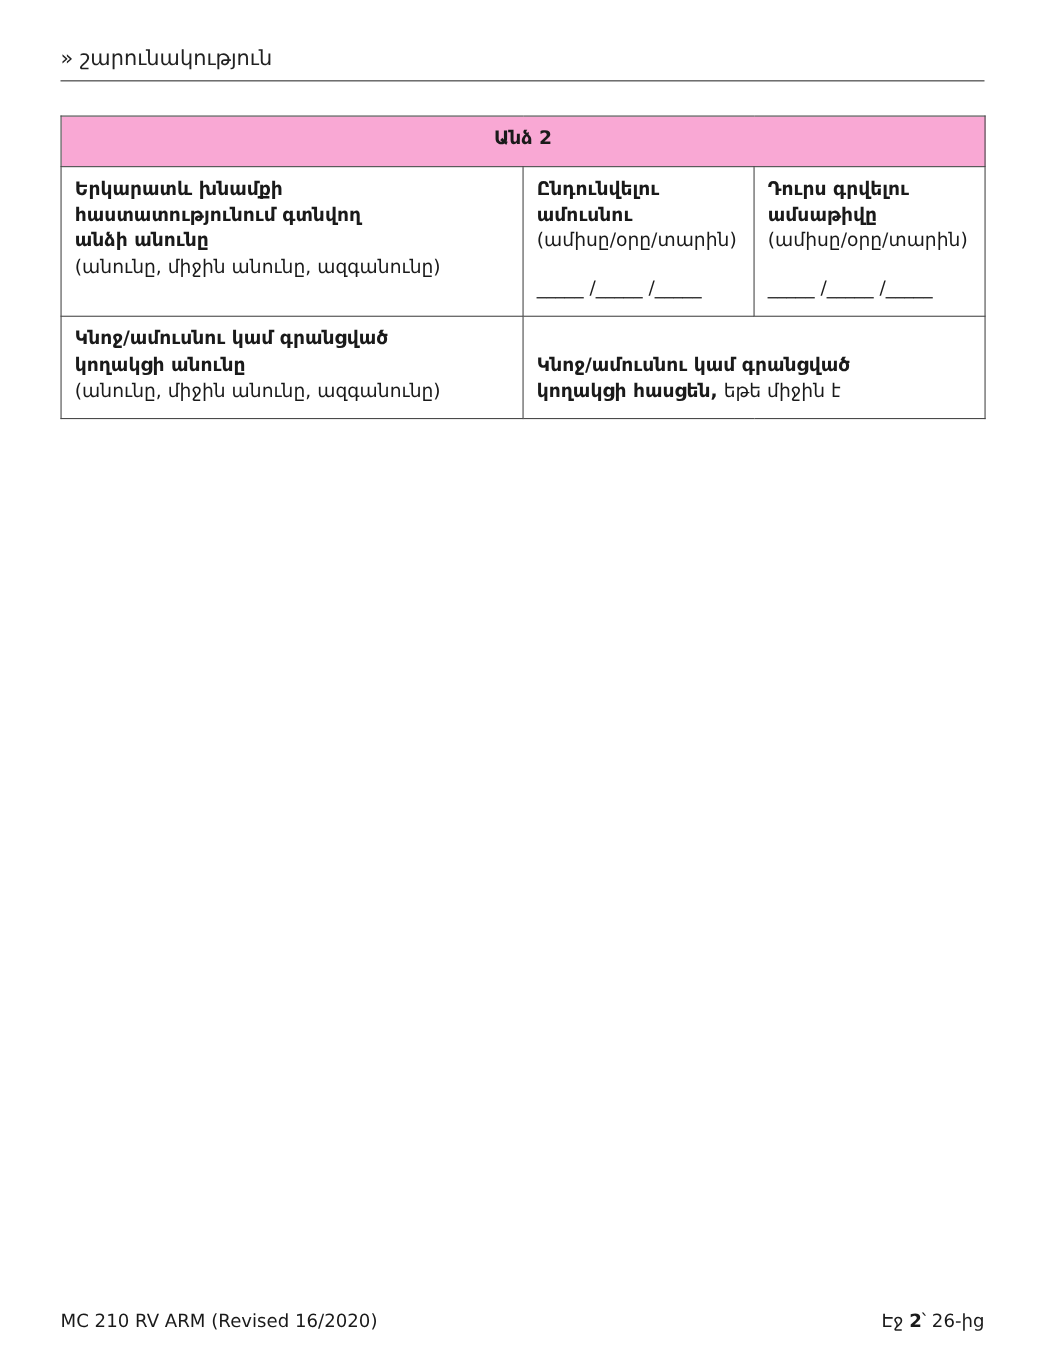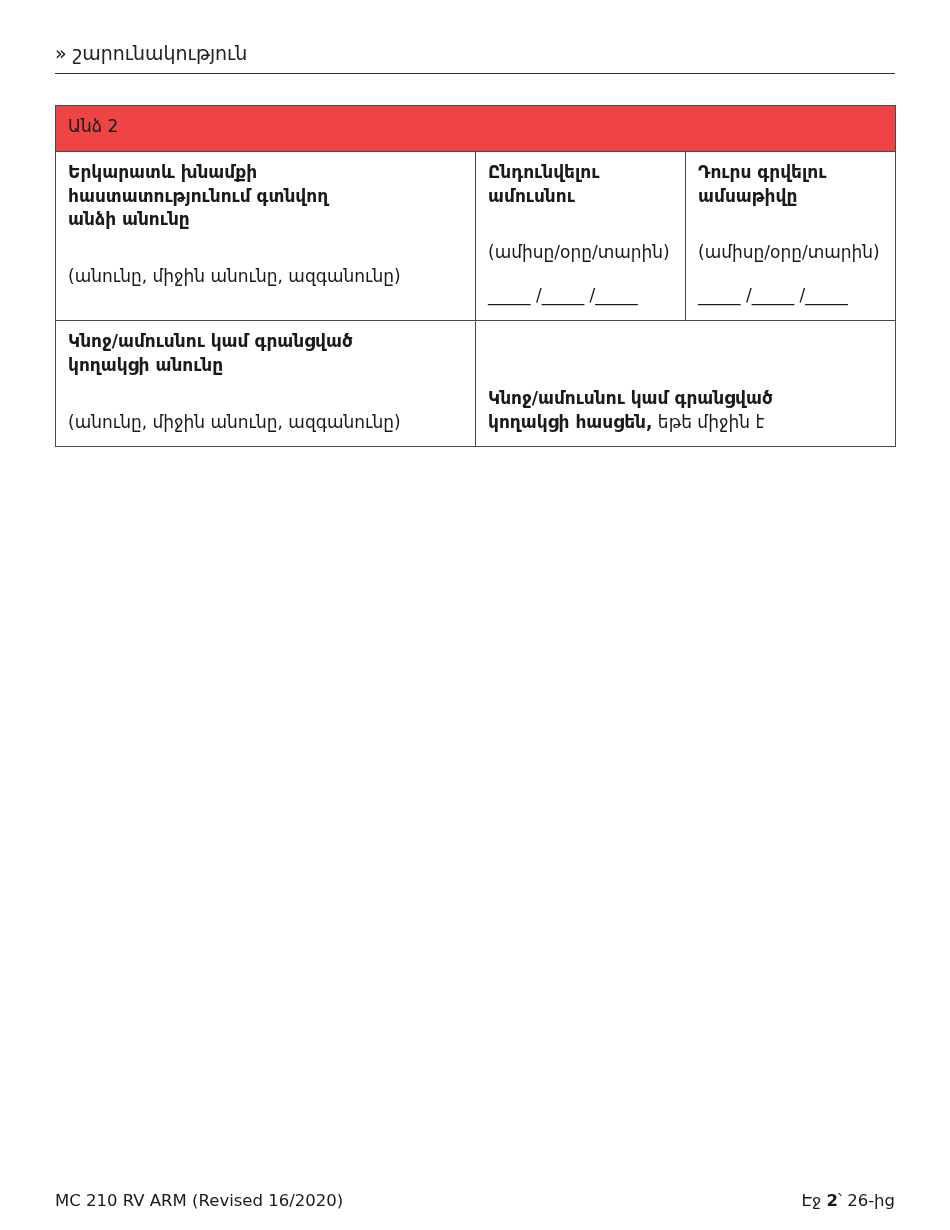--- a/index.html
+++ b/index.html
@@ -32,32 +32,33 @@
     table-layout: fixed;
   }
   table.form-table td {
     border: 1px solid #4a4a4a;
     vertical-align: top;
     padding: 9px 12px 12px 12px;
     font-size: 17px;
     line-height: 1.4;
   }
   td.thead {
-    background: #ef4444;
-    font-weight: normal;
+    background: #f9a8d4;
+    font-weight: bold;
     padding: 6px 12px;
     height: 33px;
     vertical-align: middle;
+    text-align: center;
   }
   tr.r1 td { height: 127px; }
   tr.r2 td { height: 85px; }
   tr.r3 td { height: 77px; }
 
   .bold-label { font-weight: bold; white-space: pre-line; }
-  .note { white-space: pre-line; margin-top: 33px; }
+  .note { white-space: pre-line; }
   .blank-line { margin-top: 19px; white-space: nowrap; }
 
   .footer {
     position: absolute;
     left: 55px;
     right: 55px;
     bottom: 20px;
     display: flex;
     justify-content: space-between;
     align-items: baseline;

